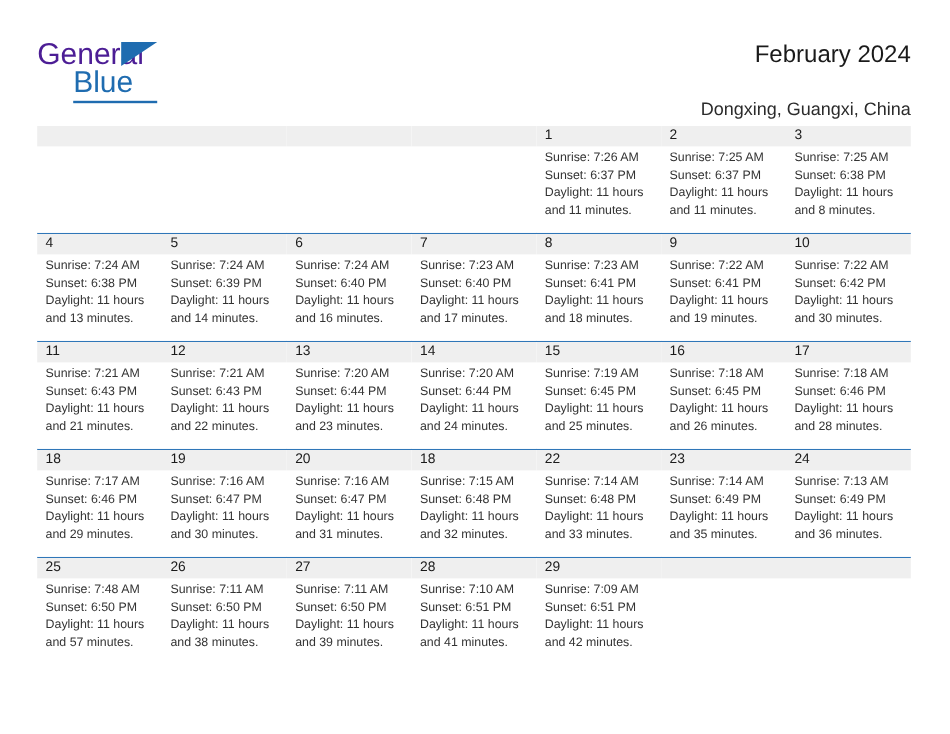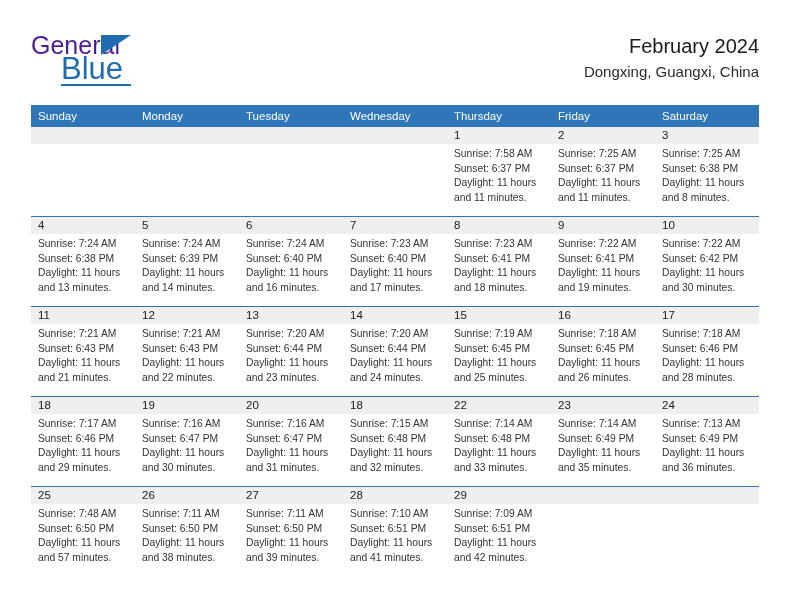--- a/index.html
+++ b/index.html
@@ -51,21 +51,21 @@
     top: 3px;
     width: 0;
     height: 0;
     border-left: 30px solid #1f6cb0;
     border-bottom: 20px solid transparent;
   }
   .brand-blue {
     position: absolute;
     left: 30px;
     top: 24px;
-    font-size: 31px;
+    font-size: 25px;
     color: #1f6cb0;
     line-height: 26px;
     font-family: "Liberation Sans", sans-serif;
   }
   .brand-underline {
     position: absolute;
     left: 30px;
     top: 52px;
     width: 70px;
     height: 2px;
@@ -81,21 +81,21 @@
   .cal-title {
     font-size: 20px;
     color: #1a1a1a;
     line-height: 32px;
     white-space: nowrap;
   }
   .cal-sub {
     font-size: 15px;
     color: #2b2b2b;
     line-height: 20px;
-    margin-top: 0;
+    margin-top: 20px;
     white-space: nowrap;
   }
 
   
   .calendar {
     position: absolute;
     left: 31px;
     top: 105px;
     width: 728px;
   }
@@ -169,29 +169,20 @@
     </div>
 
     <div class="titleblock">
       <div class="cal-title">February 2024</div>
       <div class="cal-sub">Dongxing, Guangxi, China</div>
     </div>
 
   </div>
 
   <div class="calendar">
-    <div class="weekdays">
-        <div class="weekday">Sunday</div>
-        <div class="weekday">Monday</div>
-        <div class="weekday">Tuesday</div>
-        <div class="weekday">Wednesday</div>
-        <div class="weekday">Thursday</div>
-        <div class="weekday">Friday</div>
-        <div class="weekday">Saturday</div>
-      </div>
     <div id="weeks-container">
         <div class="week">
           <div class="week-inner">
             <div class="daycell empty">
               <div class="numband">
                 <span class="daynum"></span>
               </div>
             </div>
             <div class="daycell empty">
               <div class="numband">
@@ -206,21 +197,21 @@
             <div class="daycell empty">
               <div class="numband">
                 <span class="daynum"></span>
               </div>
             </div>
             <div class="daycell">
               <div class="numband">
                 <span class="daynum">1</span>
               </div>
               <div class="info">
-                <div>Sunrise: 7:58 AM</div>
+                <div>Sunrise: 7:26 AM</div>
                 <div>Sunset: 6:37 PM</div>
                 <div>Daylight: 11 hours</div>
                 <div>and 11 minutes.</div>
               </div>
             </div>
             <div class="daycell">
               <div class="numband">
                 <span class="daynum">2</span>
               </div>
               <div class="info">

